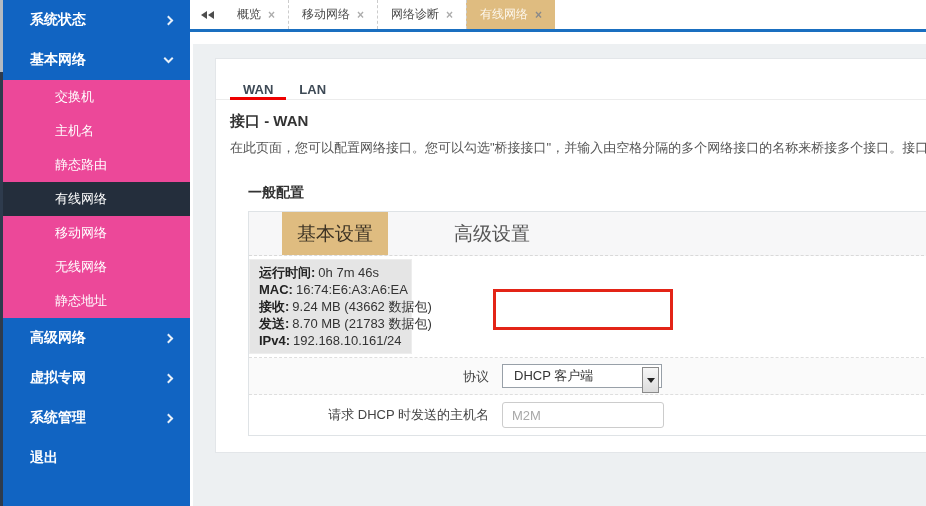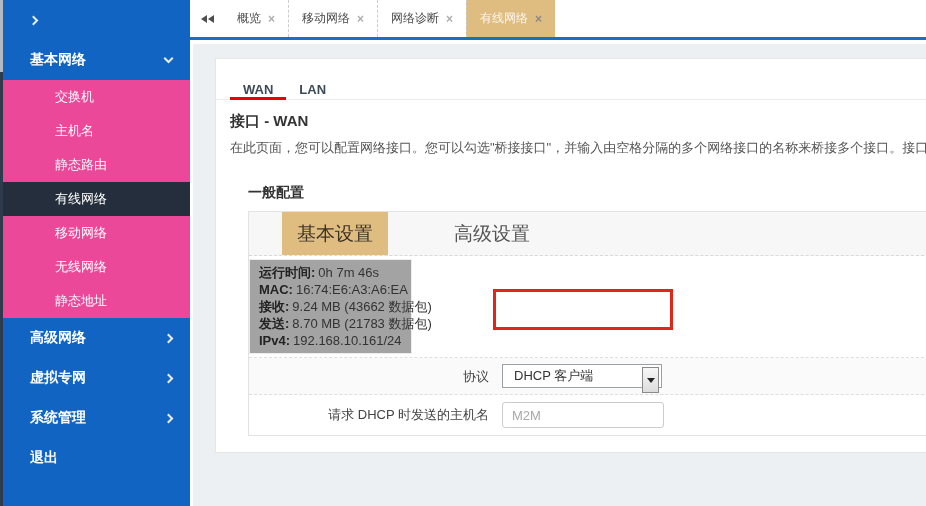--- a/index.html
+++ b/index.html
@@ -21,21 +21,21 @@
   .sub-item { height:34px; display:flex; align-items:center; padding-left:55px; color:#fff; font-size:13px; cursor:pointer; }
   .sub-item.selected { background:#242e3c; }
   .chev { width:7px; height:7px; border-right:2px solid rgba(255,255,255,.9); border-bottom:2px solid rgba(255,255,255,.9); display:inline-block; }
   .chev.right { transform:rotate(-45deg); }
   .chev.down  { transform:rotate(45deg); margin-top:-3px; }
 
   
   .main { position:absolute; left:190px; top:0; width:736px; height:506px; }
 
   
-  .tabbar { height:40px; background:#fff; border-bottom:3px solid #1a6fc0; display:flex; align-items:stretch; }
+  .tabbar { height:32px; background:#fff; border-bottom:3px solid #1a6fc0; display:flex; align-items:stretch; }
   .collapse-btn { width:34px; display:flex; align-items:center; justify-content:center; cursor:pointer; }
   .tri-left { width:0; height:0; border-top:4px solid transparent; border-bottom:4px solid transparent; border-right:6px solid #4d4d4d; display:inline-block; }
   .tri-left + .tri-left { margin-left:1px; }
   .ttab { display:flex; align-items:center; padding:0 13px; font-size:12px; color:#4a4a4a; cursor:pointer; border-left:1px dashed #ccc; }
   .ttab .close { margin-left:7px; color:#adadad; font-weight:bold; font-size:12px; line-height:1; cursor:pointer; }
   .ttab.active { background:#dfbc80; color:#fdf8ee; }
   .ttab.active .close { color:#8a8a8a; }
 
   
   .workarea { position:absolute; left:3px; top:44px; width:733px; height:462px; background:#edf0f2; }
@@ -59,21 +59,21 @@
   .cbi-tab.plain { padding:0 33px; }
 
   .frow { display:flex; }
   .frow.dashed { border-bottom:1px dashed #dedede; }
   .frow.alt { background:#fafafa; }
   .flabel { width:253px; text-align:right; padding-right:13px; font-size:13px; color:#444; flex:0 0 253px; }
 
   
   .row-status { padding:3px 0; }
   .row-status .flabel { padding-top:7px; }
-  .status-box { width:163px; border:1px solid #ededed; background:#a3a3a3; padding:4px 9px; font-size:13px; color:#333; }
+  .status-box { width:163px; border:1px solid #ededed; background:#e5e5e5; padding:4px 9px; font-size:13px; color:#333; }
   .status-line { line-height:17px; white-space:nowrap; }
   .status-line b { color:#222; }
   .status-line .v { margin-left:3px; }
 
   
   .row-proto { height:37px; align-items:center; }
   .row-proto .flabel { line-height:37px; }
   .selectbox { position:relative; width:160px; height:24px; background:#fff; border:1px solid #98a0a8; display:flex; align-items:center; padding-left:11px; font-size:13px; color:#333; cursor:pointer; }
   .sel-btn { position:absolute; right:2px; top:2px; width:17px; height:26px; background:linear-gradient(#f7f7f7,#dcdcdc); border:1px solid #8a8a8a; display:flex; align-items:center; justify-content:center; }
   .sel-arrow { width:0; height:0; border-left:4px solid transparent; border-right:4px solid transparent; border-top:5px solid #222; }
@@ -85,20 +85,21 @@
   .host-input::placeholder { color:#a8a8a8; opacity:1; }
 
   
   .red-rect { position:absolute; left:493px; top:289px; width:180px; height:41px; border:3px solid #e32417; z-index:40; pointer-events:none; }
 </style>
 </head>
 <body>
 
 <div class="sidebar">
   <div class="side-item">
+    <span class="lbl">系统状态</span>
     <span class="chev right"></span>
   </div>
   <div class="side-item">
     <span class="lbl">基本网络</span>
     <span class="chev down"></span>
   </div>
   <div class="submenu">
     <div class="sub-item">
       <span>交换机</span>
     </div>

